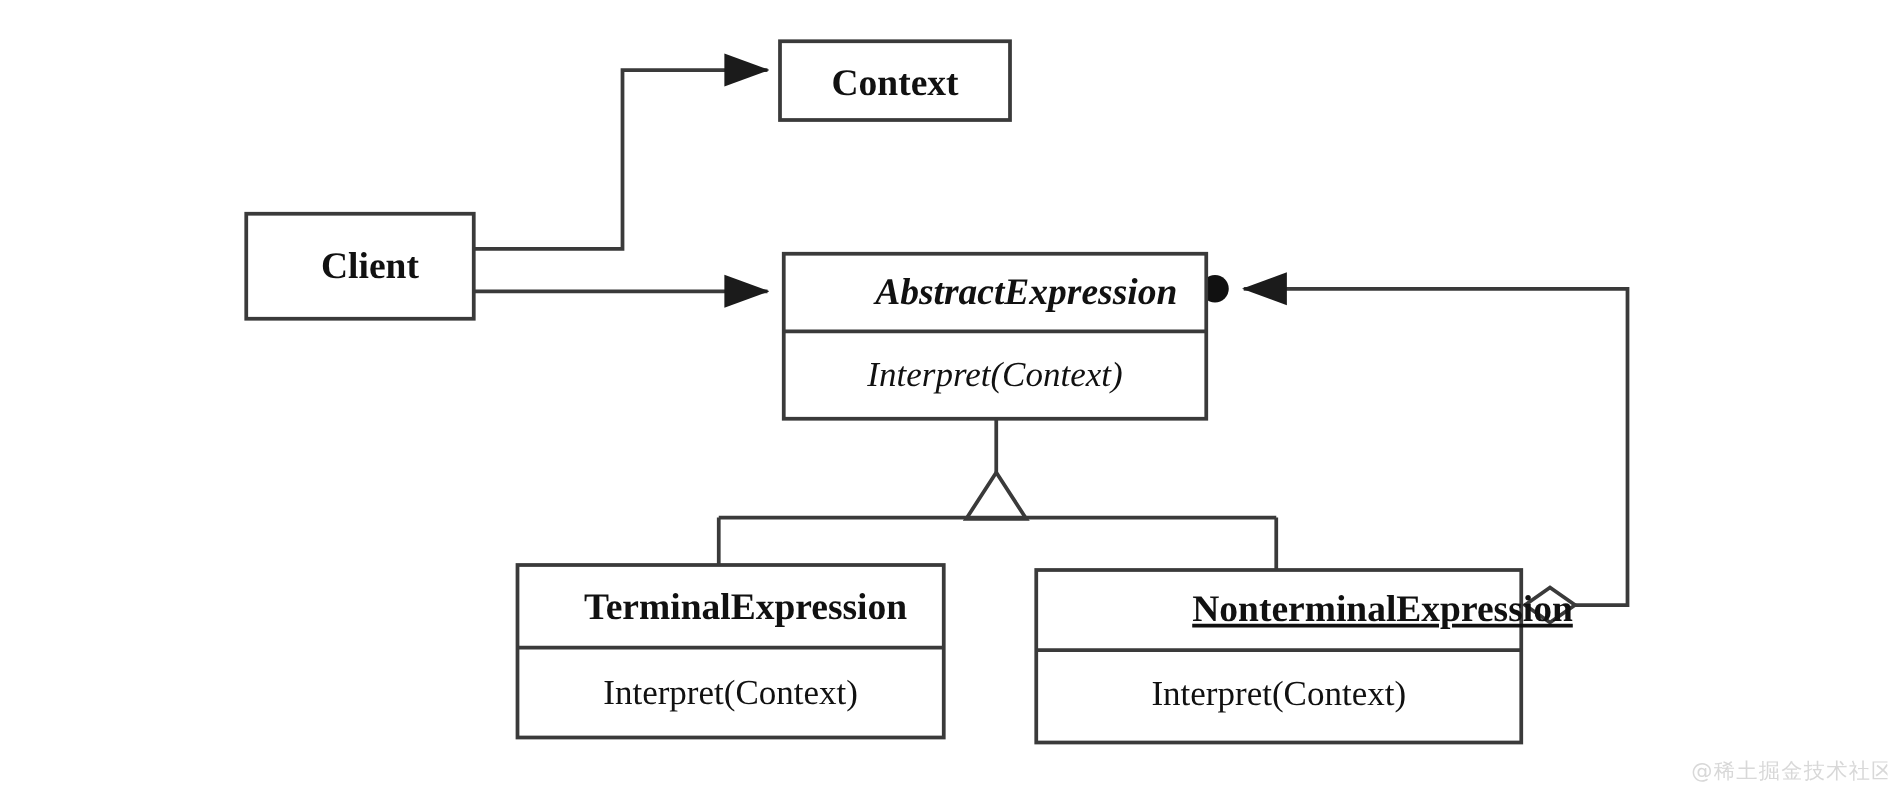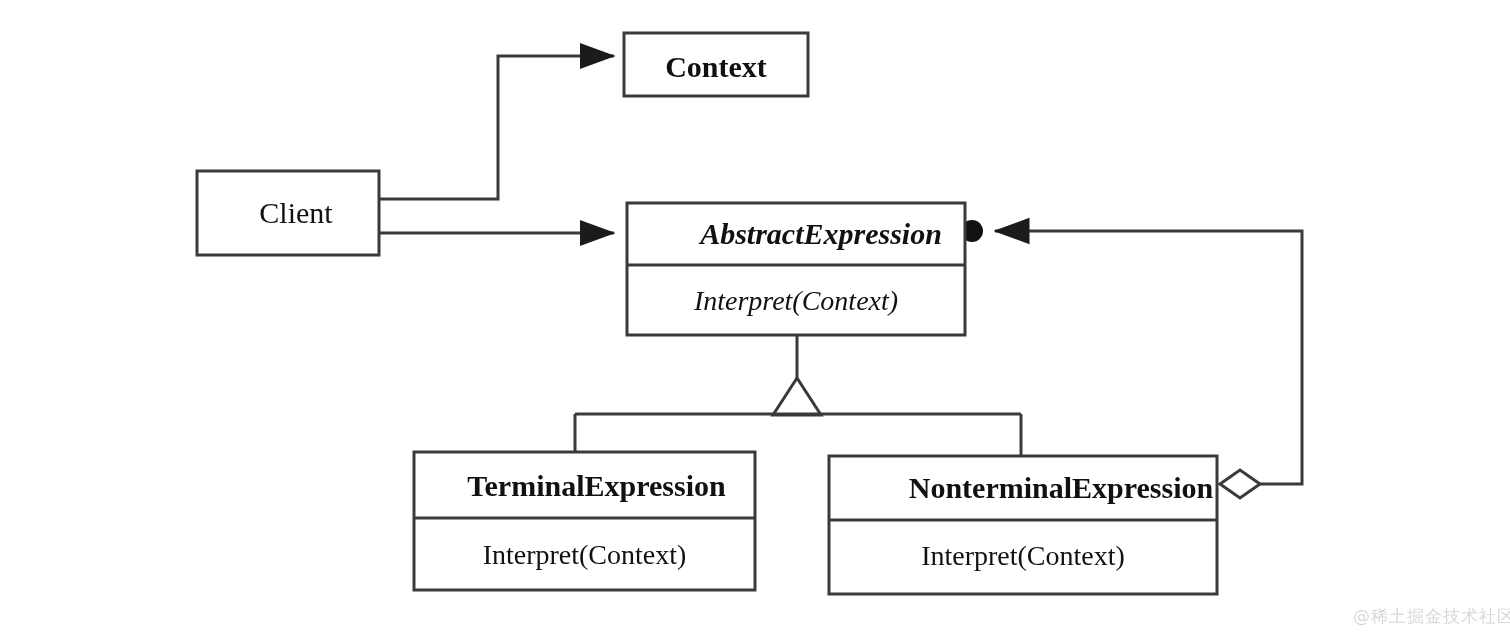--- a/index.html
+++ b/index.html
@@ -111,29 +111,29 @@
 
     <g>
       <rect x="829" y="456" width="388" height="138" fill="#ffffff" stroke="#3a3a3a" stroke-width="3"></rect>
       <line x1="829" y1="520" x2="1217" y2="520" stroke="#3a3a3a" stroke-width="3"></line>
     </g>
 
   </svg>
 
   <div class="uml-label name-bold" style="left:624px; top:52px; width:184px;">Context</div>
 
-  <div class="uml-label name-plain" style="left:197px; top:198px; width:198px;">Client</div>
+  <div class="uml-label name-plain" style="left:197px; top:198px; width:198px;font-weight:bold;">Client</div>
 
   <div class="uml-label name-bolditalic" style="left:627px; top:219px; width:388px;">AbstractExpression</div>
 
   <div class="uml-label op-italic" style="left:627px; top:287px; width:338px;">Interpret(Context)</div>
 
   <div class="uml-label name-bold" style="left:414px; top:471px; width:365px;">TerminalExpression</div>
 
   <div class="uml-label op-plain" style="left:414px; top:541px; width:341px;">Interpret(Context)</div>
 
-  <div class="uml-label name-bold" style="left:829px; top:473px; width:464px;">NonterminalExpression</div>
+  <div class="uml-label name-bold" style="left:874px; top:473px; width:464px;text-decoration:underline;">NonterminalExpression</div>
 
   <div class="uml-label op-plain" style="left:829px; top:542px; width:388px;">Interpret(Context)</div>
 
   <div id="watermark">@稀土掘金技术社区</div>
 
 </div>
 
 </body></html>

